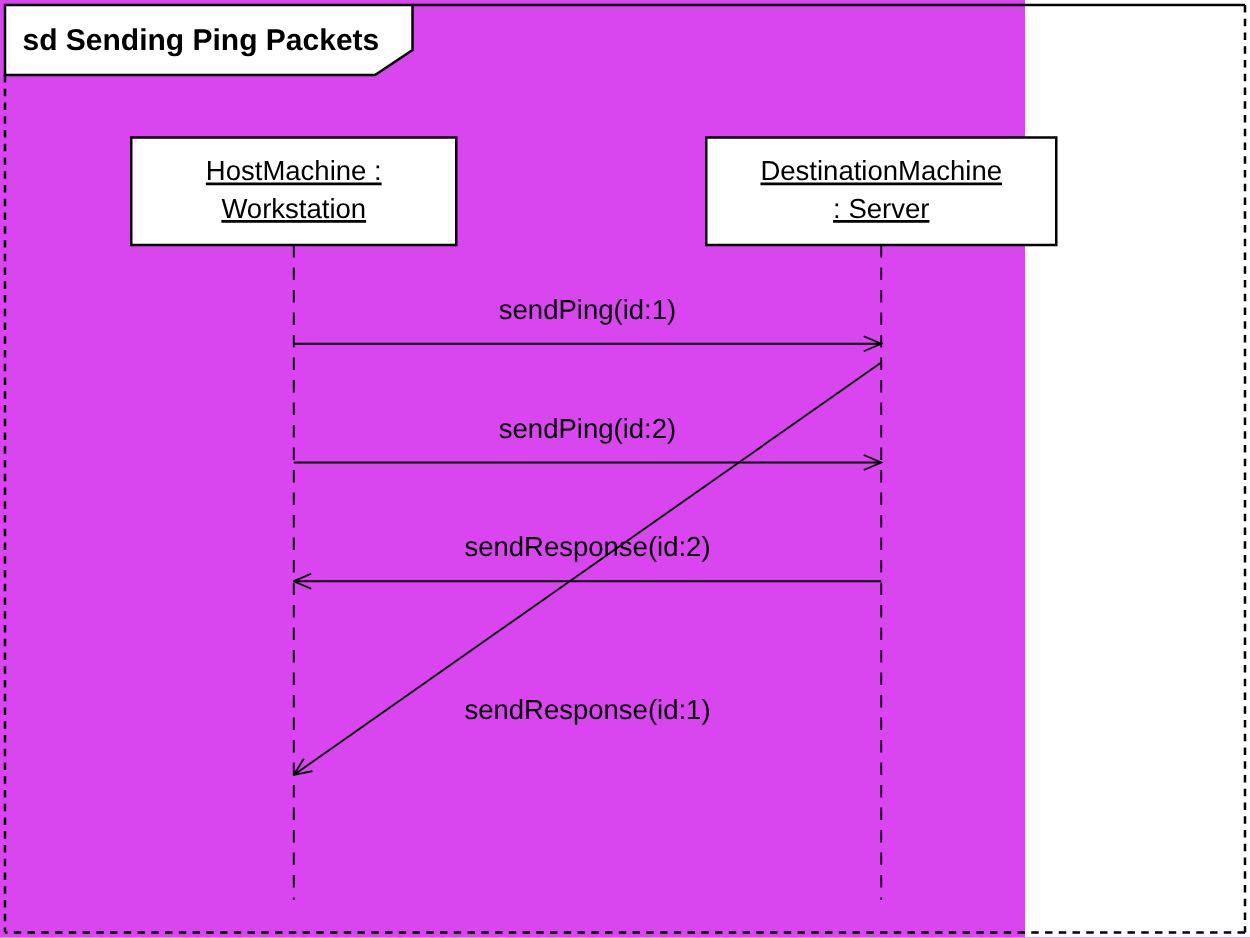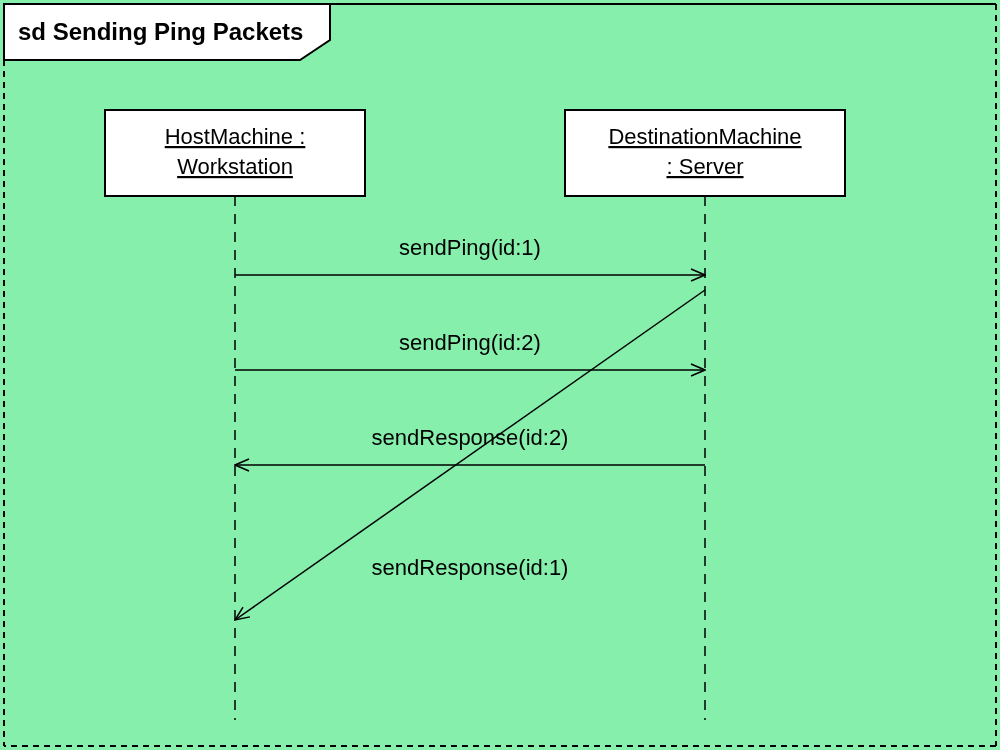--- a/index.html
+++ b/index.html
@@ -3,23 +3,23 @@
 <meta charset="utf-8">
 <style>
   body {
     margin: 0;
     padding: 0;
     font-family: Arial, Helvetica, sans-serif;
     background: #fff;
   }
   .canvas {
     position: relative;
-    width: 1000px;
+    width: 820px;
     height: 750px;
-    background: #86efac;
+    background: #d946ef;
   }
   
   svg { display:block; }
   .title-text {
     font-weight: bold;
     font-size: 24px;
   }
   .lifeline-text {
     font-size: 22px;
     text-decoration: underline;

